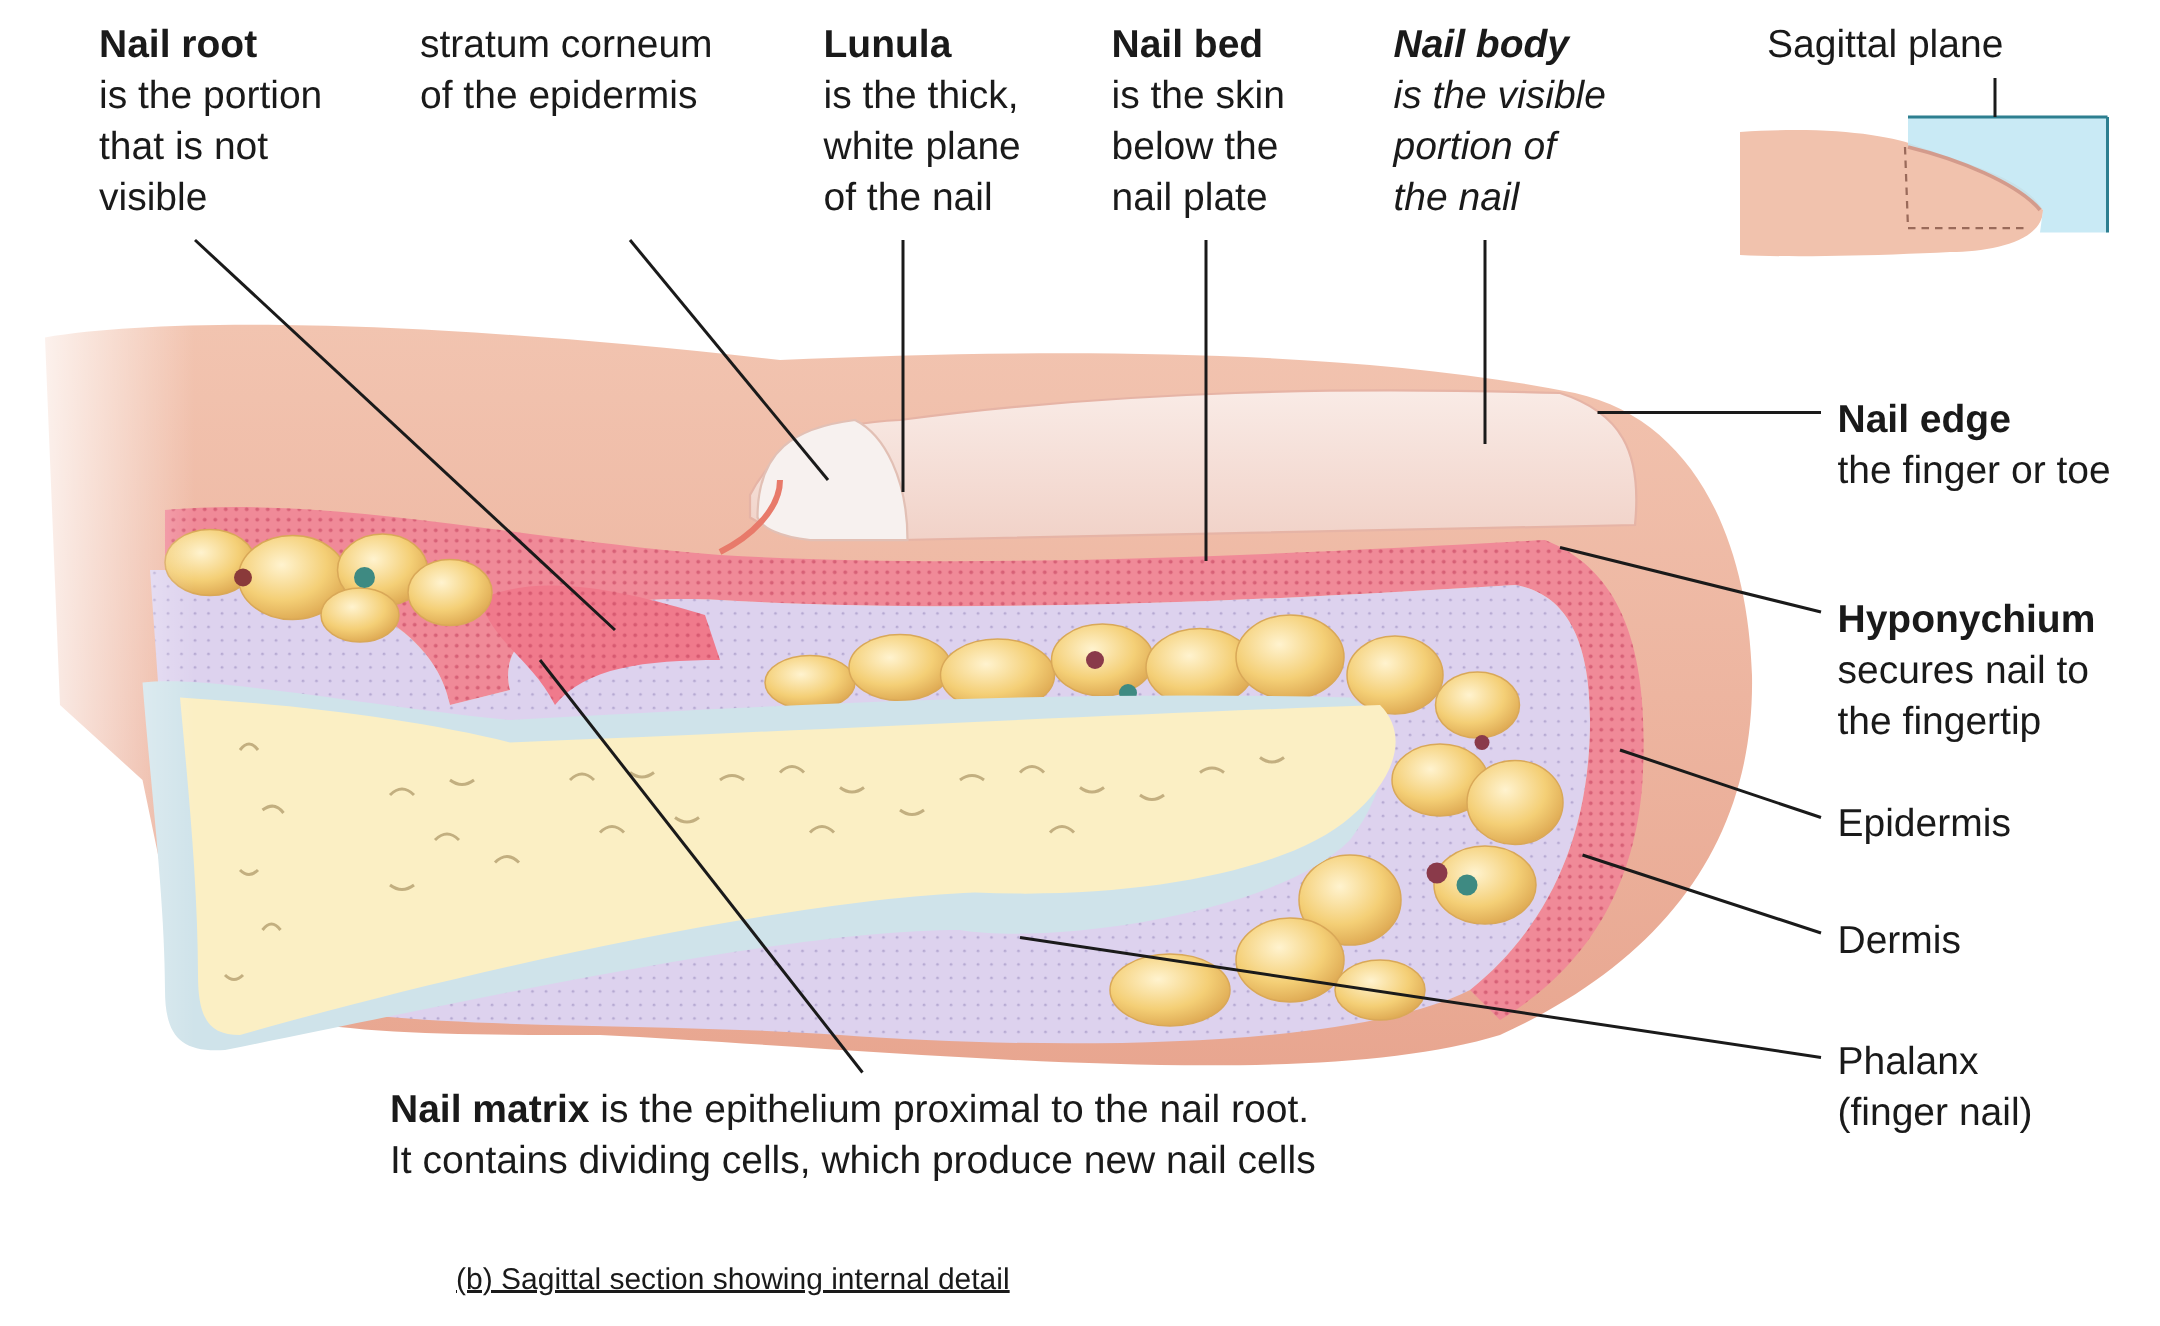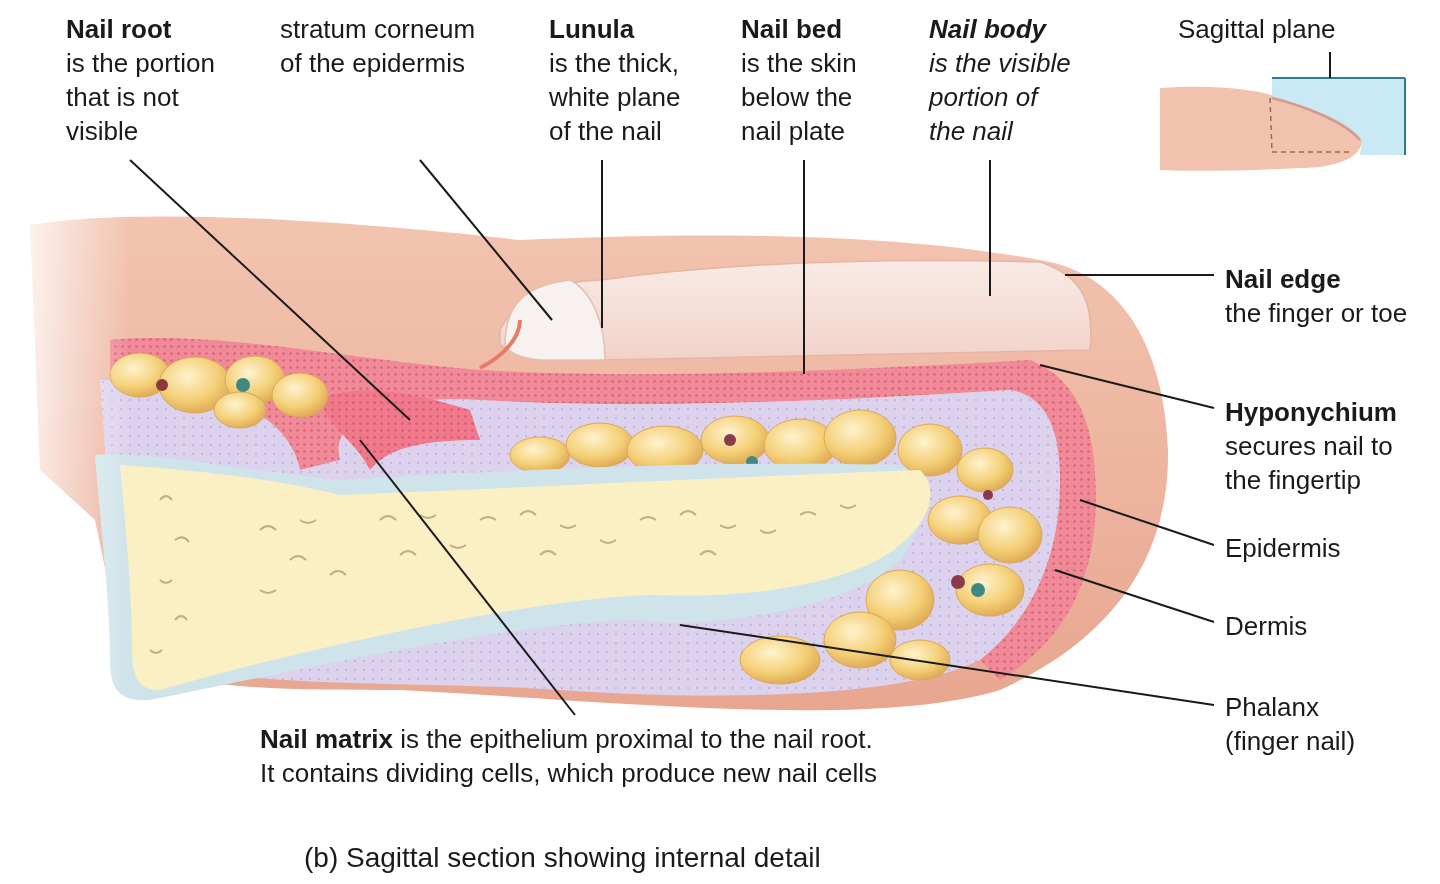--- a/index.html
+++ b/index.html
@@ -3,21 +3,21 @@
 <meta charset="utf-8">
 <style>
   html, body { margin:0; padding:0; background:#ffffff; }
   body { width:1440px; height:884px; position:relative; overflow:hidden;
          font-family:"Liberation Sans", sans-serif; color:#1a1a1a; }
   .label { position:absolute; font-size:26px; line-height:34px; white-space:nowrap; }
   .label .title { font-weight:bold; display:block; }
   .label .desc { display:block; font-weight:normal; }
   .inline-title { font-weight:bold; }
   svg.art { position:absolute; left:0; top:0; }
-  .caption { position:absolute; font-size:28px; left:304px; top:842px; white-space:nowrap; }
+  .caption { position:absolute; font-size:20px; left:304px; top:842px; white-space:nowrap;text-decoration:underline; }
   .sag-label { position:absolute; left:1178px; top:14px; font-size:26px; }
 </style>
 </head>
 <body>
 
 <svg class="art" width="1440" height="884" viewBox="0 0 1440 884">
   <defs>
     <pattern id="dots" width="7" height="7" patternUnits="userSpaceOnUse">
       <circle cx="3.5" cy="3.5" r="1.3" fill="#c2405a" opacity="0.55"></circle>
     </pattern>

